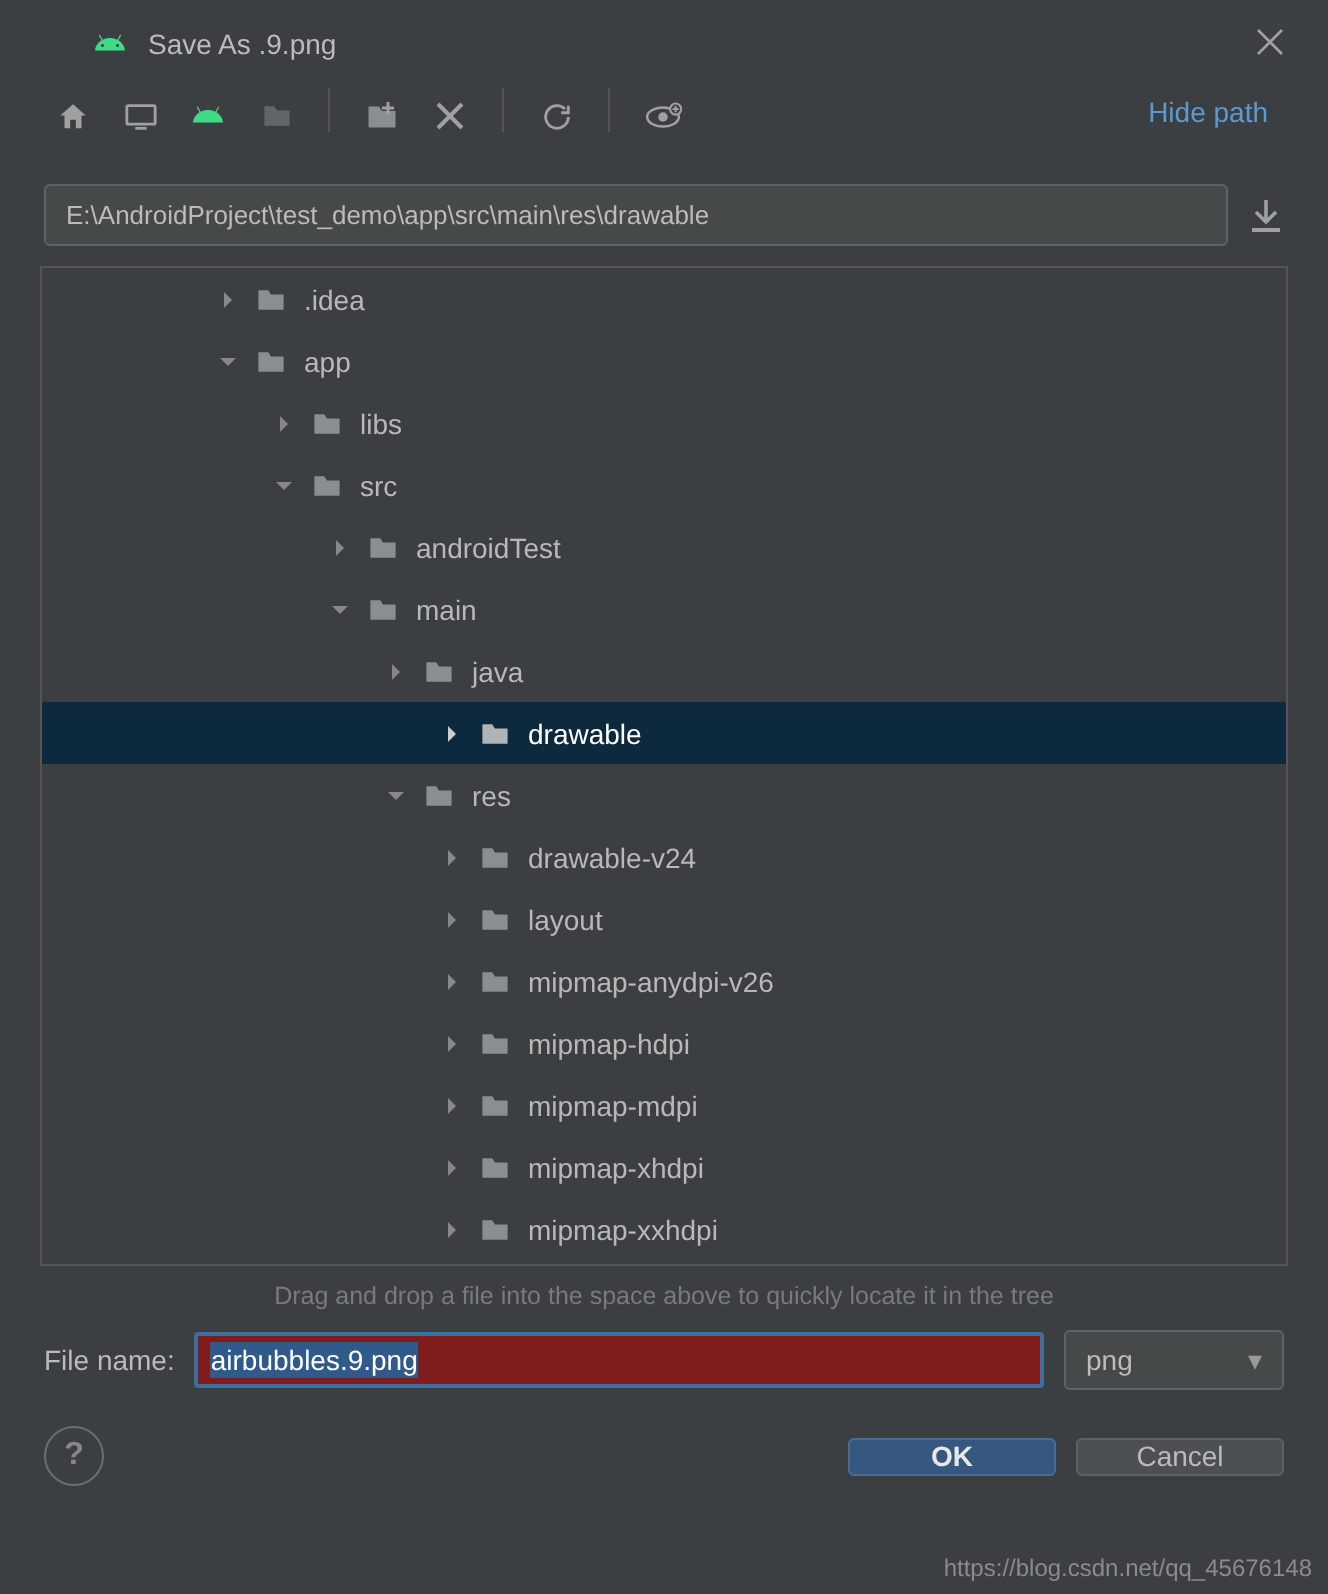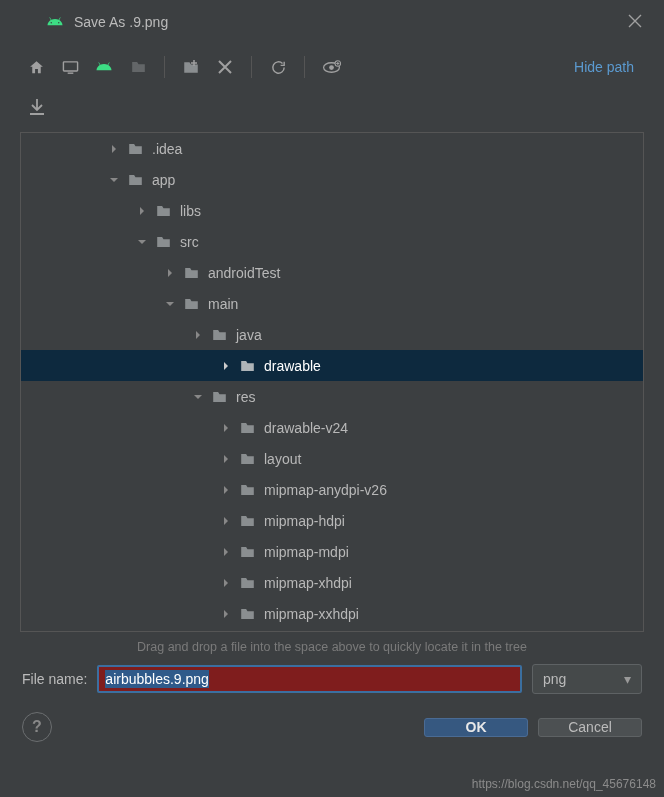--- a/index.html
+++ b/index.html
@@ -22,21 +22,21 @@
     margin-left: 28px;
   }
   .titlebar .title { margin-left: 10px; color: #bbbbbb; font-size: 14px; }
   .titlebar .spacer { flex: 1; }
   .titlebar .close-x { font-size: 18px; color: #9a9a9a; cursor: pointer; padding:4px;}
   .android-logo svg { display:block; }
 
   .toolbar {
     height: 46px;
     display: flex;
-    align-items: center;
+    align-items: flex-start;
     padding: 0 22px;
     gap: 6px;
   }
   .tool-btn {
     width: 28px; height: 28px;
     display: flex; align-items: center; justify-content: center;
     color: #a0a0a0; cursor: pointer; border-radius:3px;
   }
   .tool-sep { width:1px; height:22px; background:#555; margin:0 6px; }
   .toolbar .spacer { flex:1; }
@@ -231,20 +231,21 @@
         <circle cx="12" cy="9" r="3" fill="#a0a0a0"></circle>
         <circle cx="20" cy="4" r="3.5" fill="#3c3f41" stroke="#a0a0a0" stroke-width="1.3"></circle>
         <path stroke="#a0a0a0" stroke-width="1.3" d="M18 4h4M20 2v4"></path>
       </svg>
   </div>
   <span class="spacer"></span>
   <span class="hide-path">Hide path</span>
 </div>
 
 <div class="path-row">
+  <input class="path-input" value="E:\AndroidProject\test_demo\app\src\main\res\drawable" style="">
   <div class="dl-btn">
     <svg width="16" height="18" viewBox="0 0 16 18">
         <path stroke="#a0a0a0" stroke-width="1.8" fill="none" d="M8 1v11M3 7l5 5 5-5"></path>
         <rect x="1" y="15" width="14" height="2" fill="#a0a0a0"></rect>
       </svg>
   </div>
 </div>
 
 <div class="tree-pane">
   <div class="tree-scroll" id="tree-scroll">

